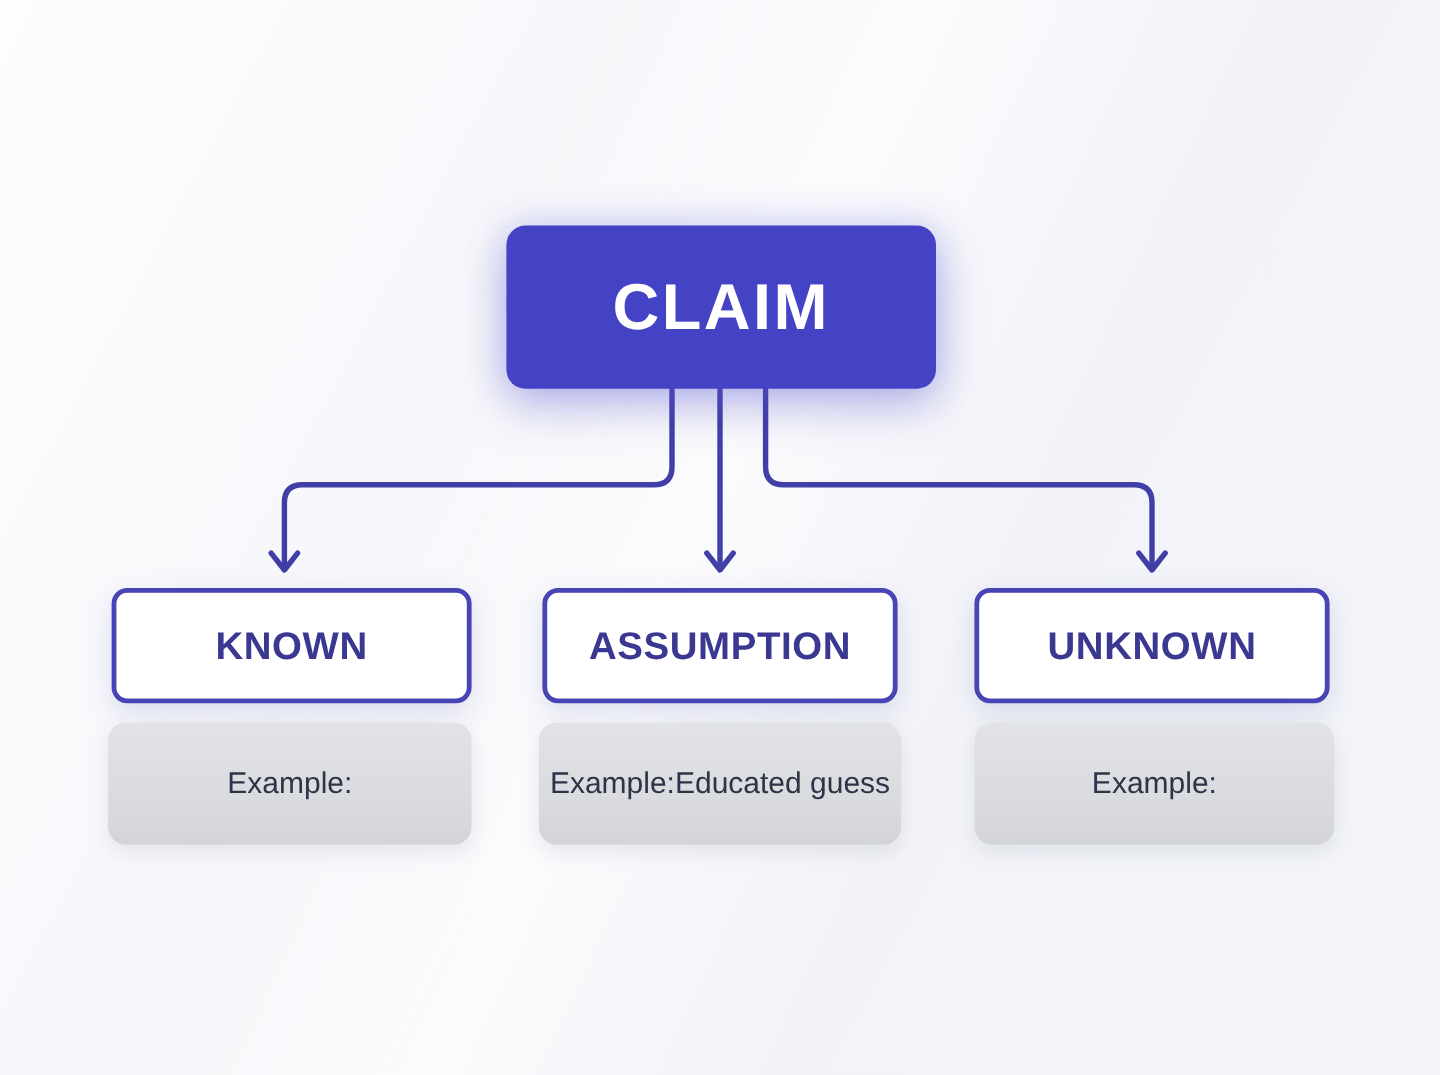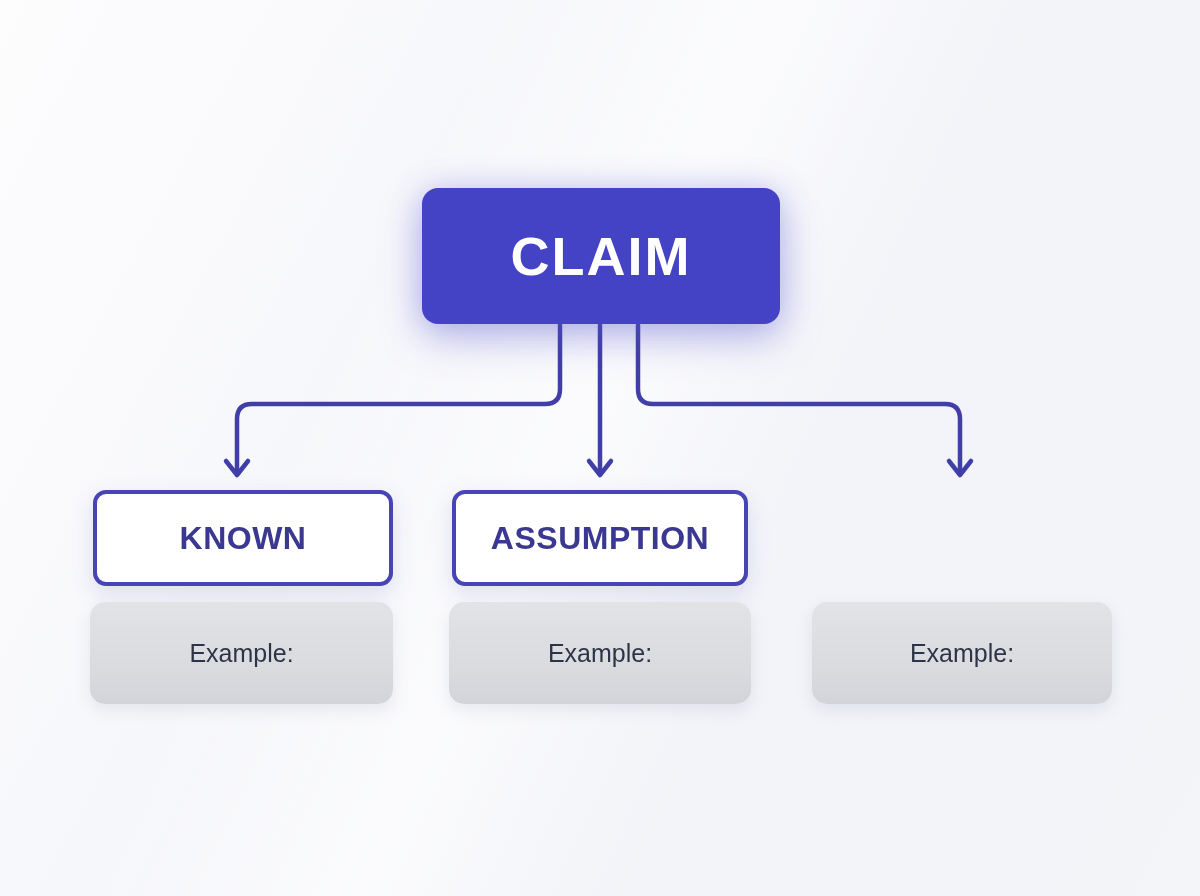--- a/index.html
+++ b/index.html
@@ -106,24 +106,28 @@
   <div class="node claim">
     <span>CLAIM</span>
   </div>
 
   <div class="node category cat-known">
     <span>KNOWN</span>
   </div>
   <div class="node category cat-assumption">
     <span>ASSUMPTION</span>
   </div>
+  <div class="node category cat-unknown">
+    <span>UNKNOWN</span>
+  </div>
 
   <div class="example ex-known">
     <span>Example:</span>
   </div>
   <div class="example ex-assumption">
     <span>Example:</span>
+    <span>Educated guess</span>
   </div>
   <div class="example ex-unknown">
     <span>Example:</span>
   </div>
 
 </div>
 
 </body></html>

